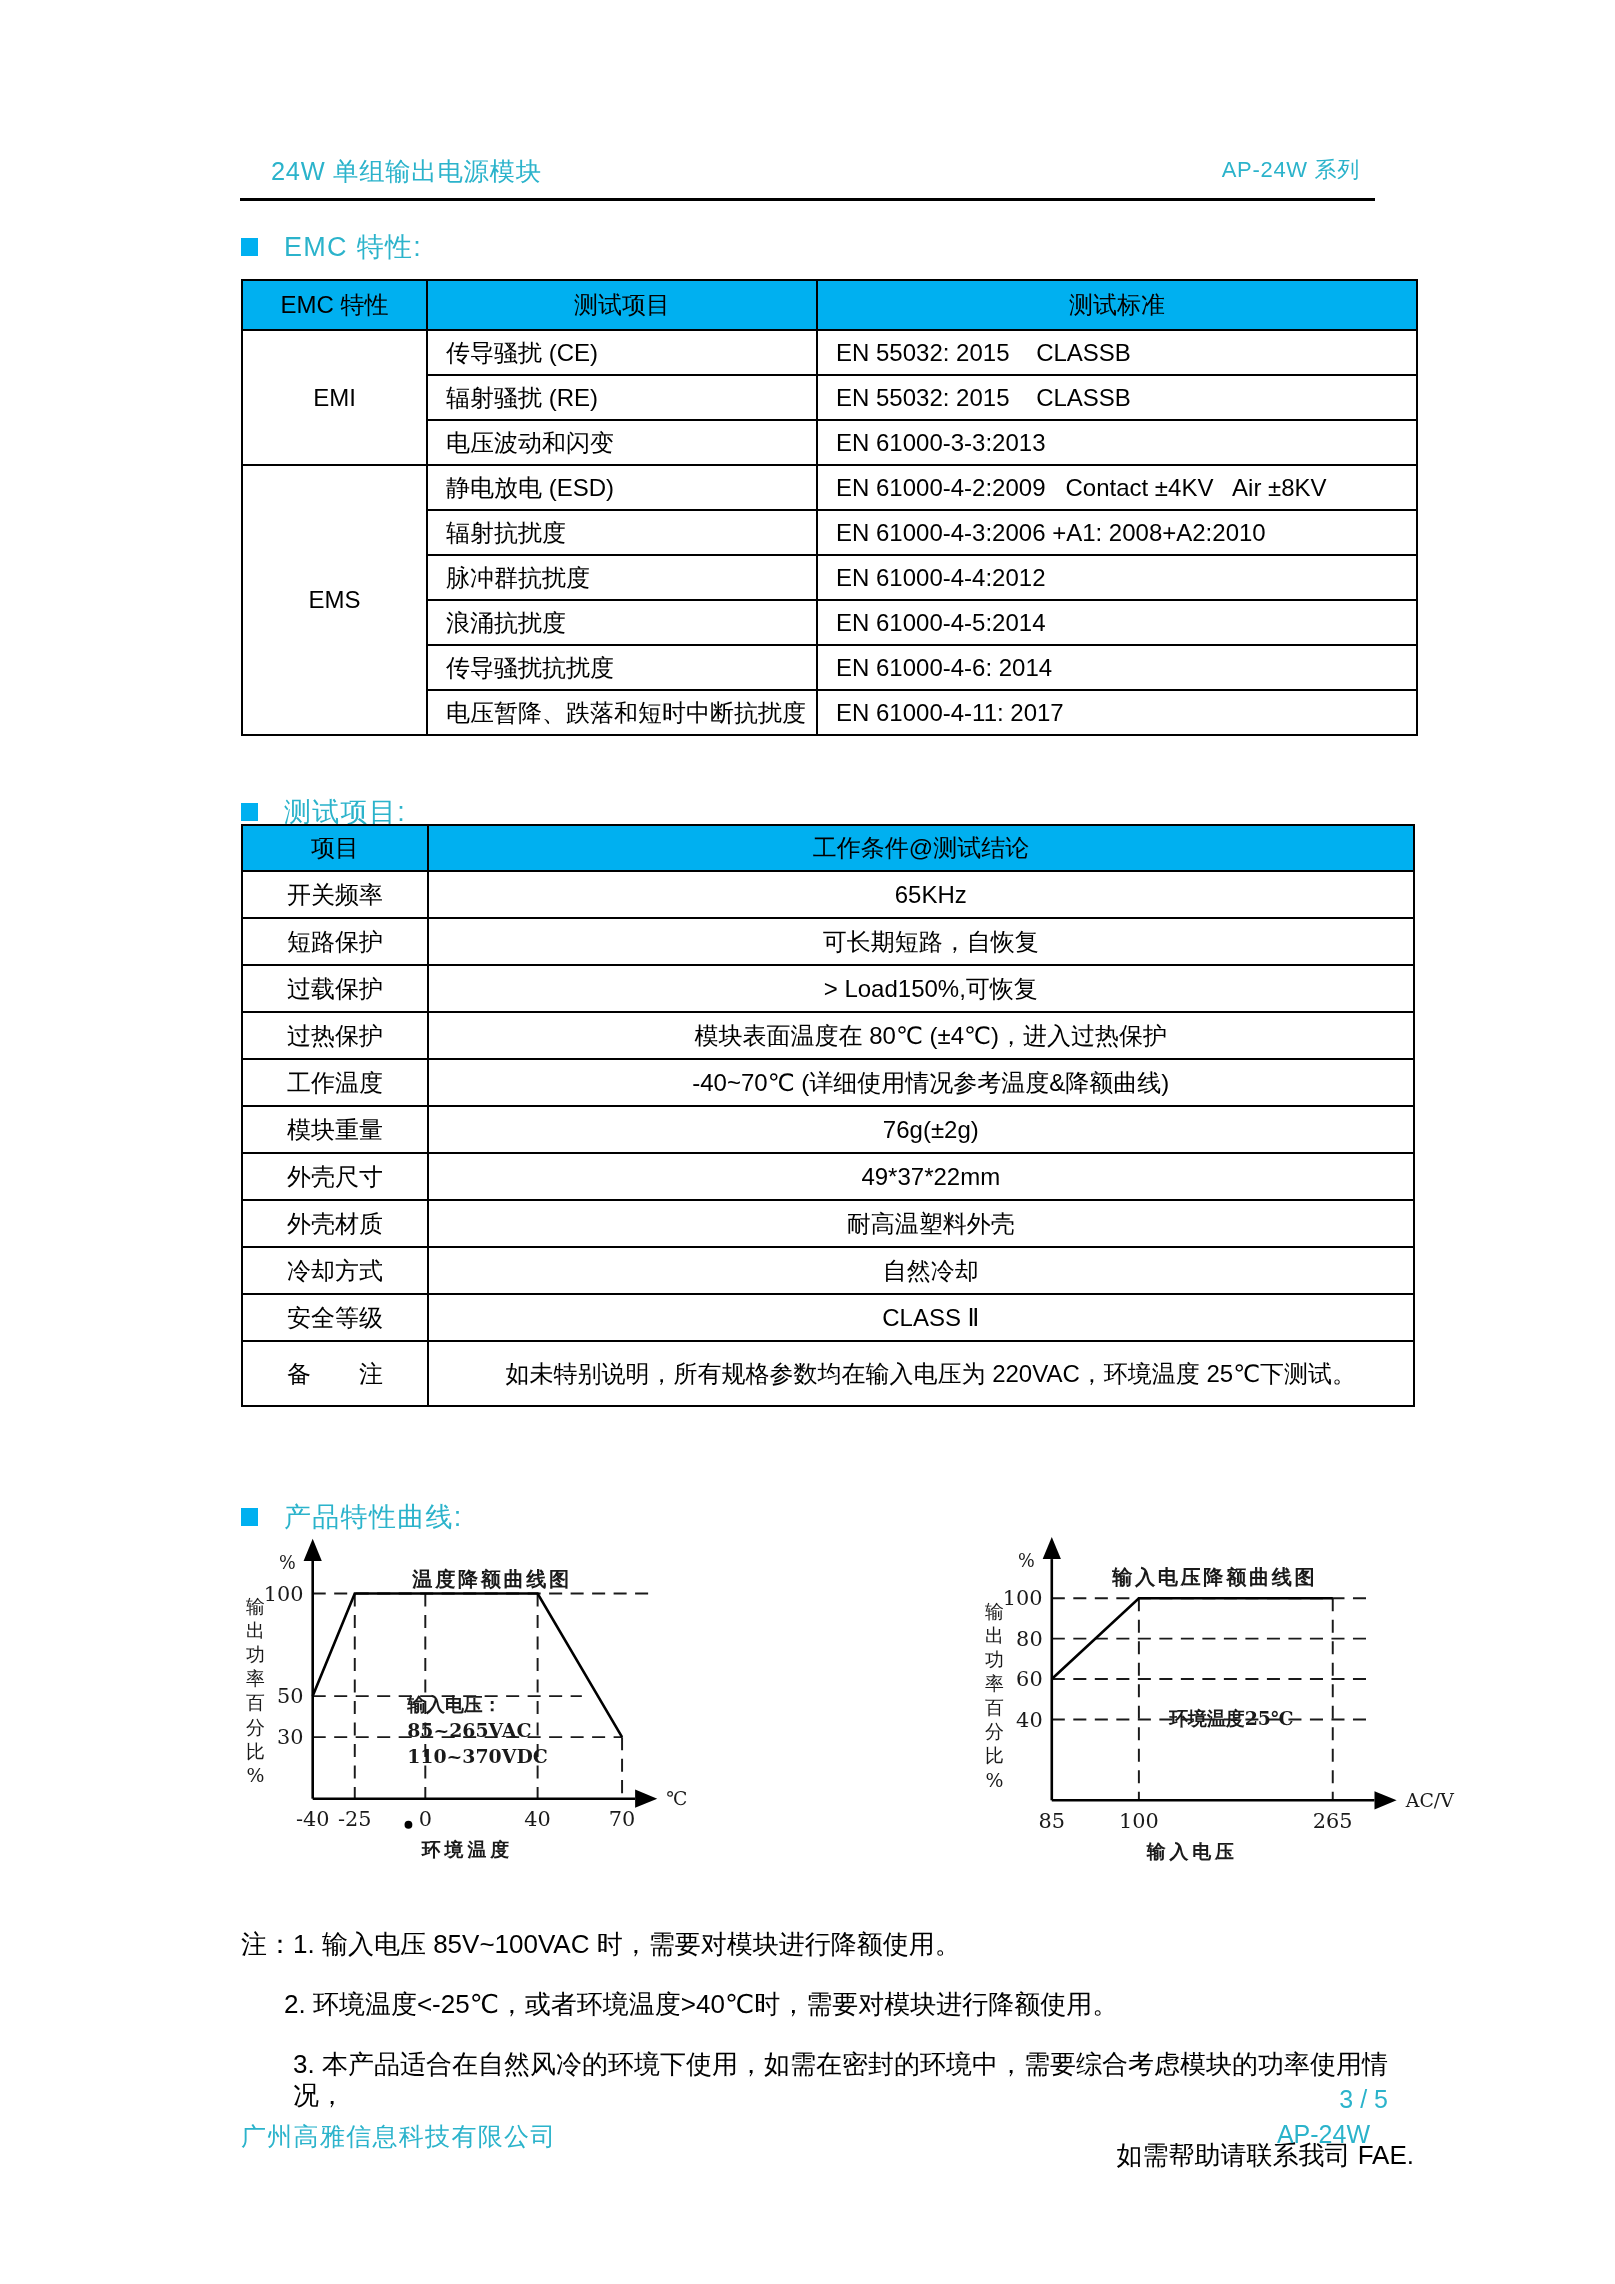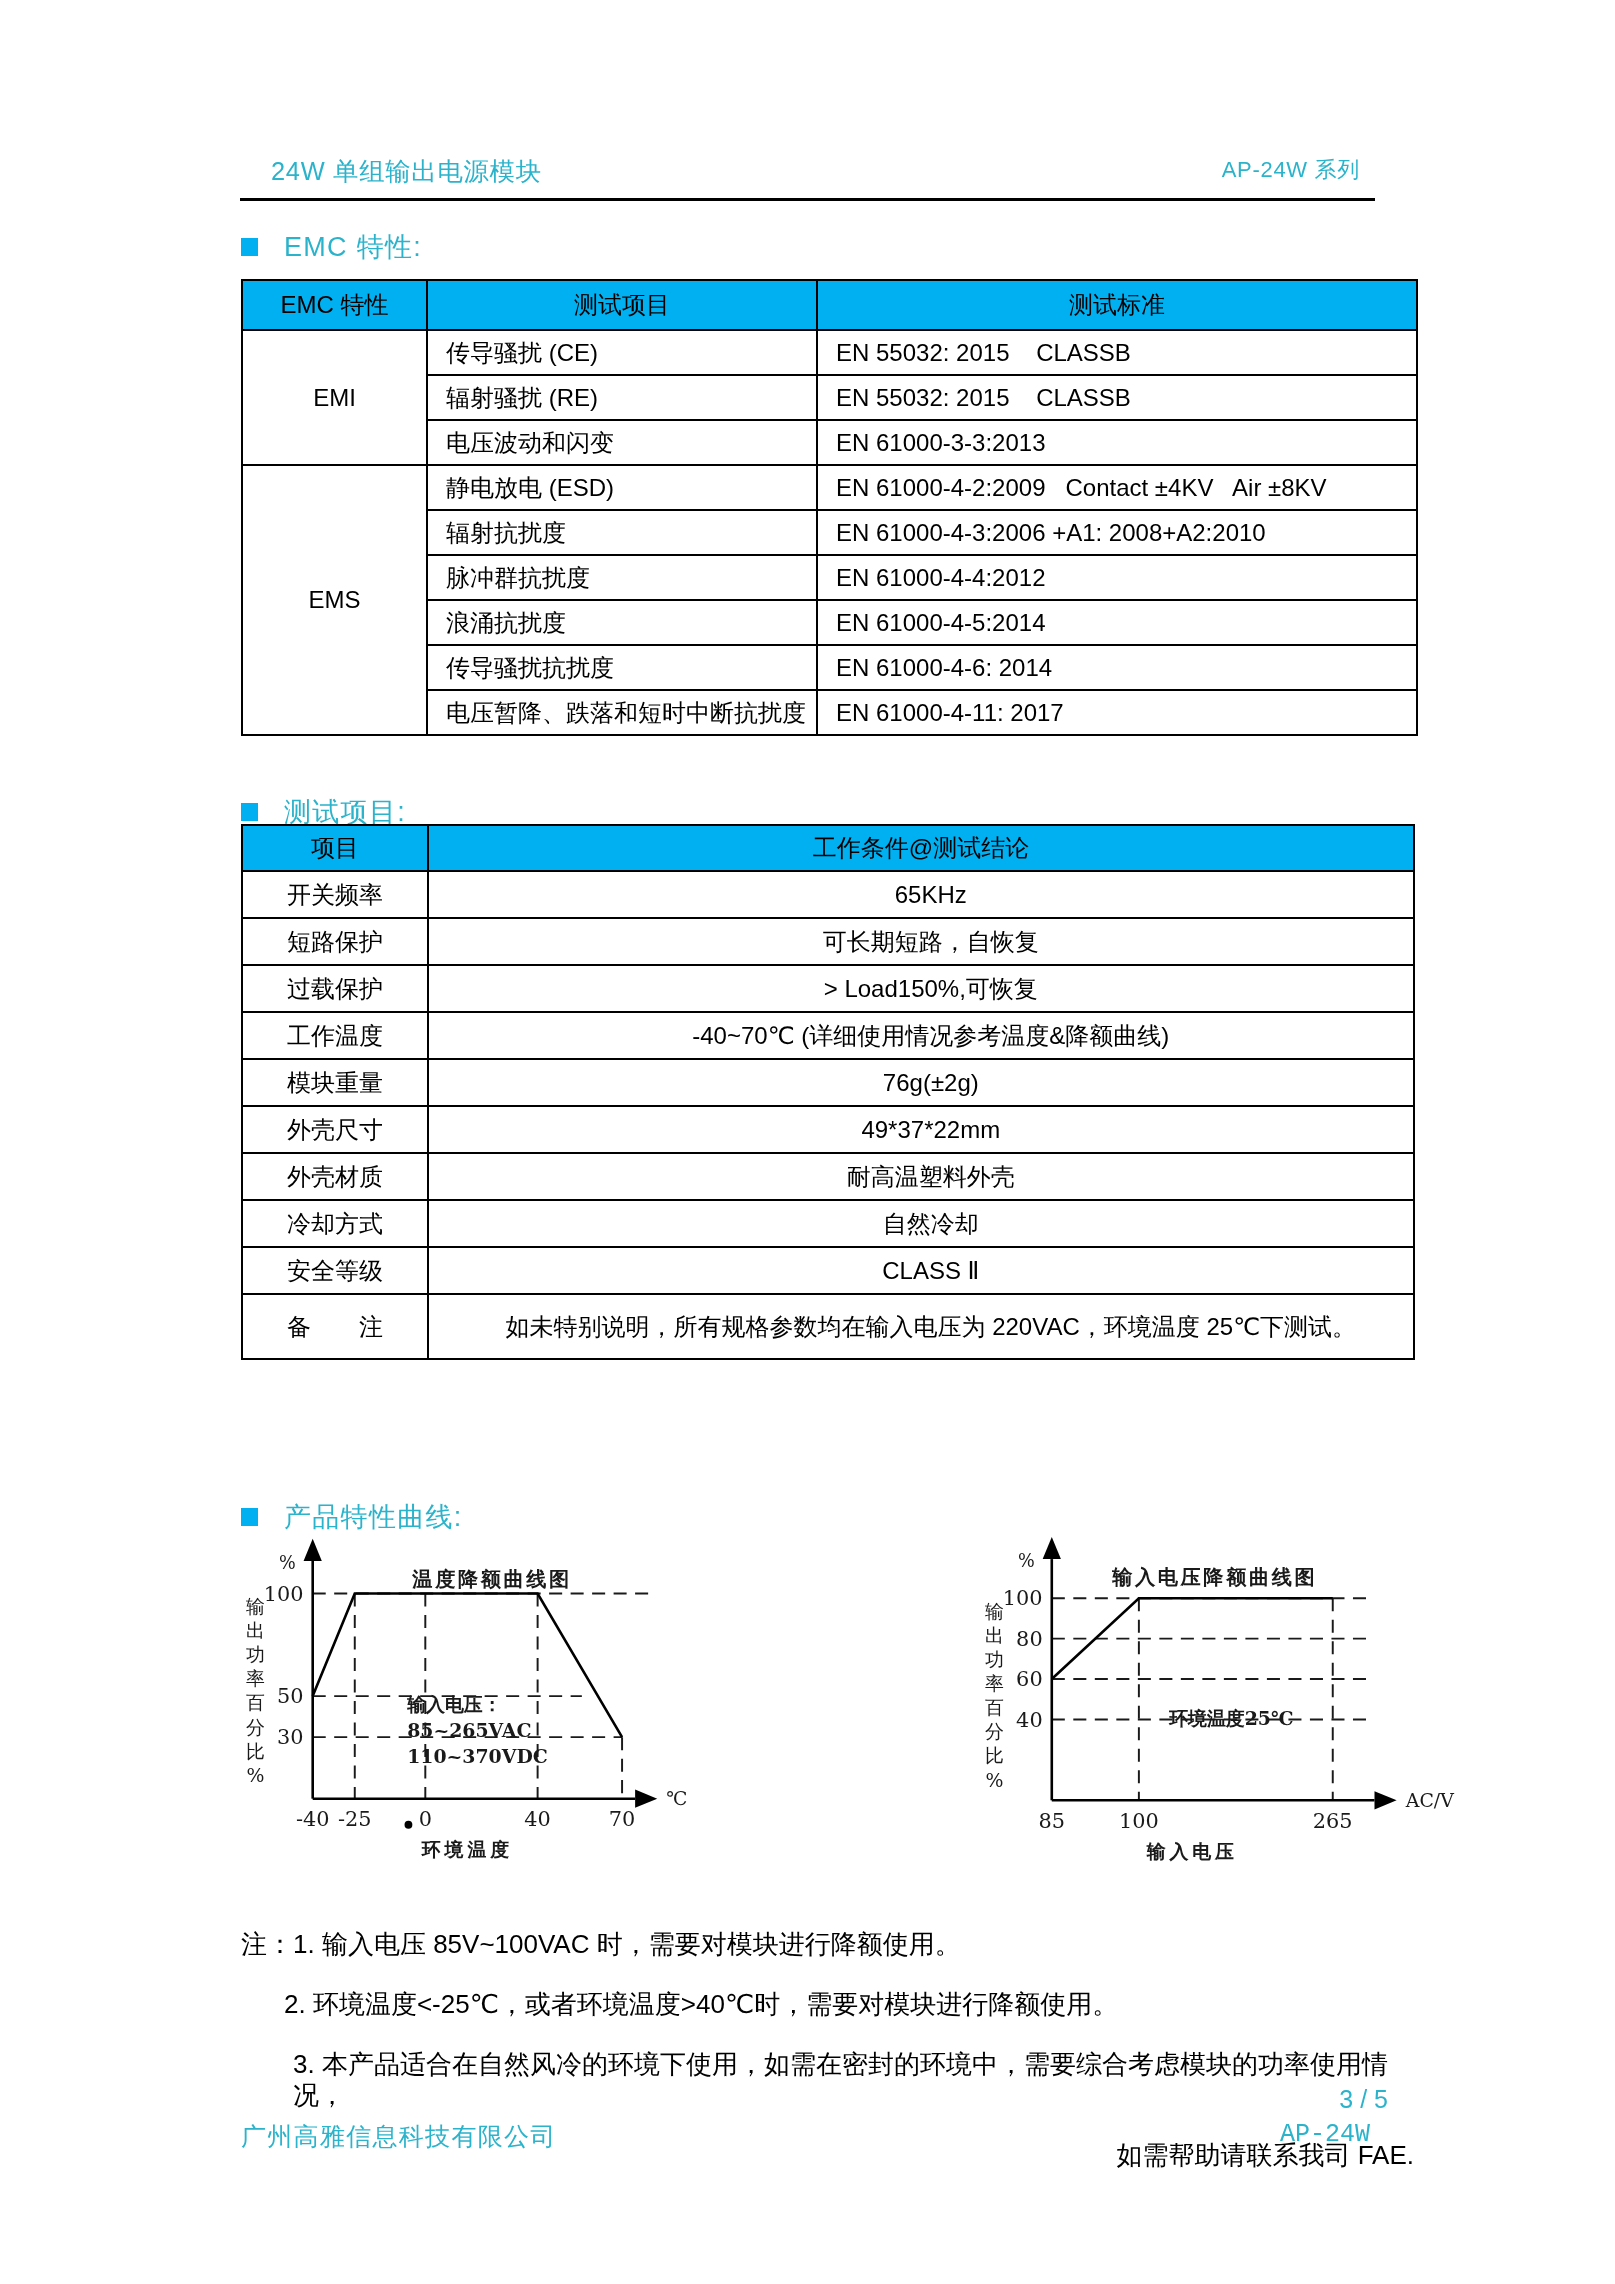--- a/index.html
+++ b/index.html
@@ -40,21 +40,21 @@
   #chart-vin{left:954px;top:1533px;}
   .chart svg text{font-family:"DejaVu Serif","Liberation Serif",serif;fill:#1a1a1a;}
   
   #notes{position:absolute;left:241px;top:1929px;width:1173px;font-size:26px;line-height:31px;}
   #notes p{margin:0 0 29px 0;}
   #notes p:nth-child(2){padding-left:43px;}
   #notes p:nth-child(3){padding-left:52px;}
   #notes p:nth-child(4){padding-left:17px;text-align:right;}
   
   #footer-page{position:absolute;right:228px;top:2085px;font-size:25px;margin-left:12px;}
-  #footer-model{position:absolute;right:246px;top:2120px;font-size:25px;font-family:Liberation Mono, monospace;}
+  #footer-model{position:absolute;right:246px;top:2120px;font-size:25px;}
   #footer-company{position:absolute;left:241px;top:2120px;font-size:25px;letter-spacing:1.3px;}
 </style>
 </head>
 <body>
 
 <div id="page">
 
   <div id="hdr-left" class="accent">24W 单组输出电源模块</div>
   <div id="hdr-right" class="accent">AP-24W 系列</div>
   <div id="hdr-rule"></div>
@@ -131,20 +131,24 @@
           <td class="item">开关频率</td>
           <td class="val">65KHz</td>
         </tr>
         <tr>
           <td class="item">短路保护</td>
           <td class="val">可长期短路，自恢复</td>
         </tr>
         <tr>
           <td class="item">过载保护</td>
           <td class="val">&gt; Load150%,可恢复</td>
+        </tr>
+        <tr>
+          <td class="item">过热保护</td>
+          <td class="val">模块表面温度在 80℃ (±4℃)，进入过热保护</td>
         </tr>
         <tr>
           <td class="item">工作温度</td>
           <td class="val">-40~70℃ (详细使用情况参考温度&amp;降额曲线)</td>
         </tr>
         <tr>
           <td class="item">模块重量</td>
           <td class="val">76g(±2g)</td>
         </tr>
         <tr>

